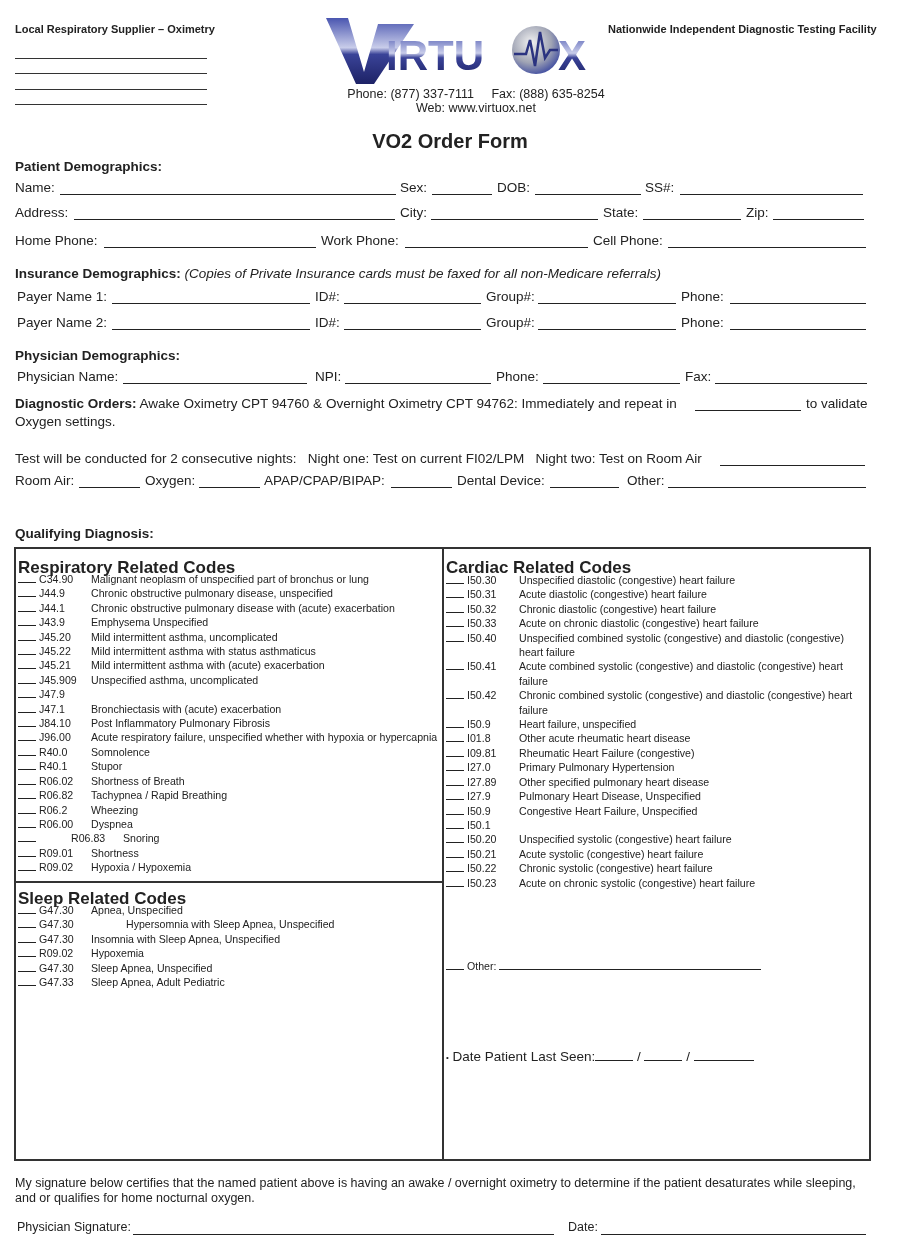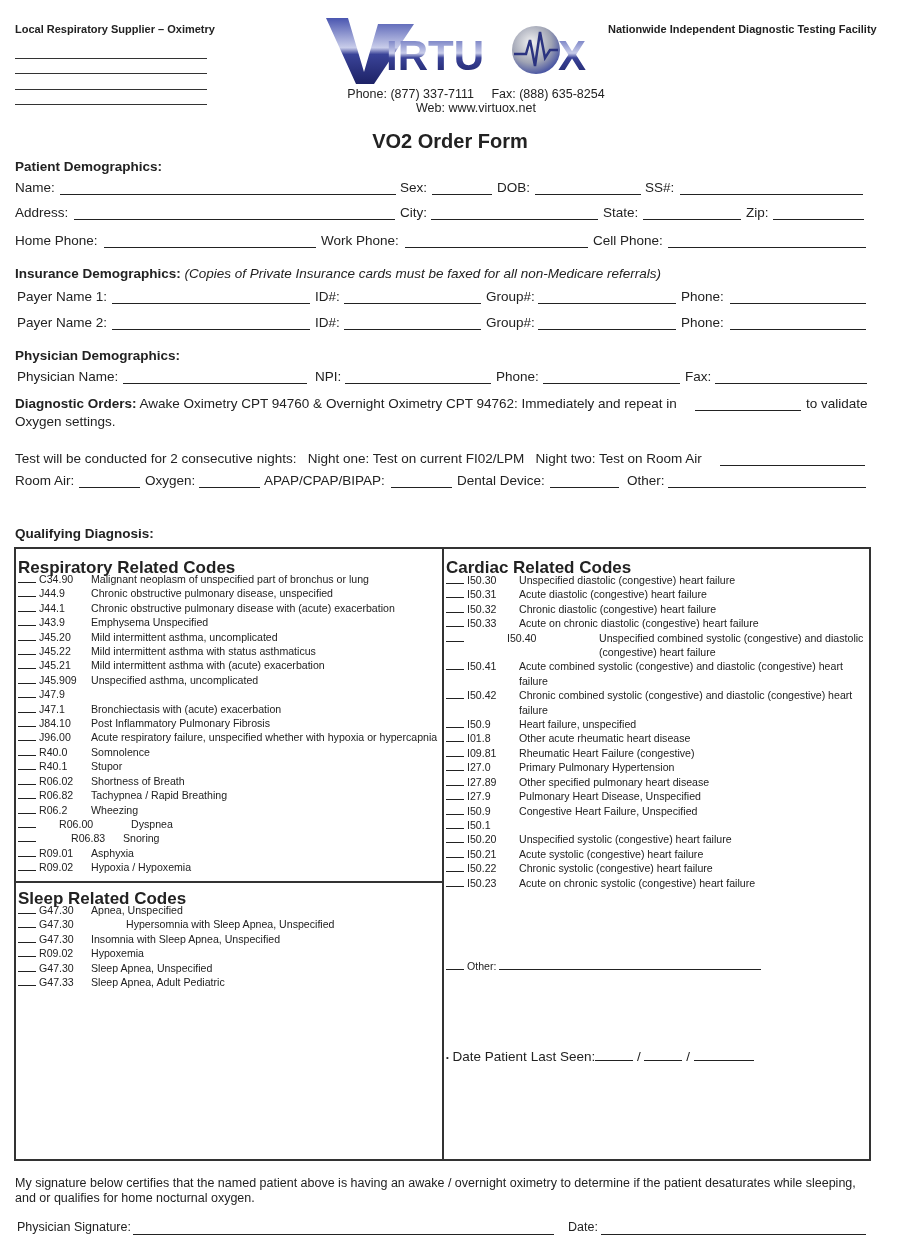--- a/index.html
+++ b/index.html
@@ -250,34 +250,34 @@
     <div class="code-item" style="display: flex;">
       <span class="chk" style="flex: 0 0 18px;"></span>
       <span class="code" style="flex: 0 0 52px;">R06.82</span>
       <span class="desc" style="flex: 1 1 auto; padding-right: 4px;">Tachypnea / Rapid Breathing</span>
     </div>
     <div class="code-item" style="display: flex;">
       <span class="chk" style="flex: 0 0 18px;"></span>
       <span class="code" style="flex: 0 0 52px;">R06.2</span>
       <span class="desc" style="flex: 1 1 auto; padding-right: 4px;">Wheezing</span>
     </div>
-    <div class="code-item" style="display: flex; gap: 20px;">
+    <div class="code-item" style="display: flex;">
       <span class="chk" style="flex: 0 0 18px;"></span>
       <span class="code" style="flex: 0 0 52px;">R06.00</span>
       <span class="desc" style="flex: 1 1 auto; padding-right: 4px;">Dyspnea</span>
     </div>
     <div class="code-item" style="display: flex;">
       <span class="chk" style="flex: 0 0 18px;"></span>
       <span class="code" style="flex: 0 0 52px; margin-left: 32px;">R06.83</span>
       <span class="desc" style="flex: 1 1 auto; padding-right: 4px;">Snoring</span>
     </div>
     <div class="code-item" style="display: flex;">
       <span class="chk" style="flex: 0 0 18px;"></span>
       <span class="code" style="flex: 0 0 52px;">R09.01</span>
-      <span class="desc" style="flex: 1 1 auto; padding-right: 4px;">Asphyxia</span>
+      <span class="desc" style="flex: 1 1 auto; padding-right: 4px;">Shortness</span>
     </div>
     <div class="code-item" style="display: flex;">
       <span class="chk" style="flex: 0 0 18px;"></span>
       <span class="code" style="flex: 0 0 52px;">R09.02</span>
       <span class="desc" style="flex: 1 1 auto; padding-right: 4px;">Hypoxia / Hypoxemia</span>
     </div>
   </div>
 
 <div class="code-head" style="left:18px; top:889px;">Sleep Related Codes</div>
 <div class="code-list" id="sleep-list" style="left:18px; top:903px; width:424px;">
@@ -328,21 +328,21 @@
     <div class="code-item" style="display: flex;">
       <span class="chk" style="flex: 0 0 18px;"></span>
       <span class="code" style="flex: 0 0 52px;">I50.32</span>
       <span class="desc" style="flex: 1 1 auto; padding-right: 4px;">Chronic diastolic (congestive) heart failure</span>
     </div>
     <div class="code-item" style="display: flex;">
       <span class="chk" style="flex: 0 0 18px;"></span>
       <span class="code" style="flex: 0 0 52px;">I50.33</span>
       <span class="desc" style="flex: 1 1 auto; padding-right: 4px;">Acute on chronic diastolic (congestive) heart failure</span>
     </div>
-    <div class="code-item" style="display: flex; gap: 40px;">
+    <div class="code-item" style="display: flex;">
       <span class="chk" style="flex: 0 0 18px;"></span>
       <span class="code" style="flex: 0 0 52px;">I50.40</span>
       <span class="desc" style="flex: 1 1 auto; padding-right: 4px;">Unspecified combined systolic (congestive) and diastolic (congestive) heart failure</span>
     </div>
     <div class="code-item" style="display: flex;">
       <span class="chk" style="flex: 0 0 18px;"></span>
       <span class="code" style="flex: 0 0 52px;">I50.41</span>
       <span class="desc" style="flex: 1 1 auto; padding-right: 4px;">Acute combined systolic (congestive) and diastolic (congestive) heart failure</span>
     </div>
     <div class="code-item" style="display: flex;">

